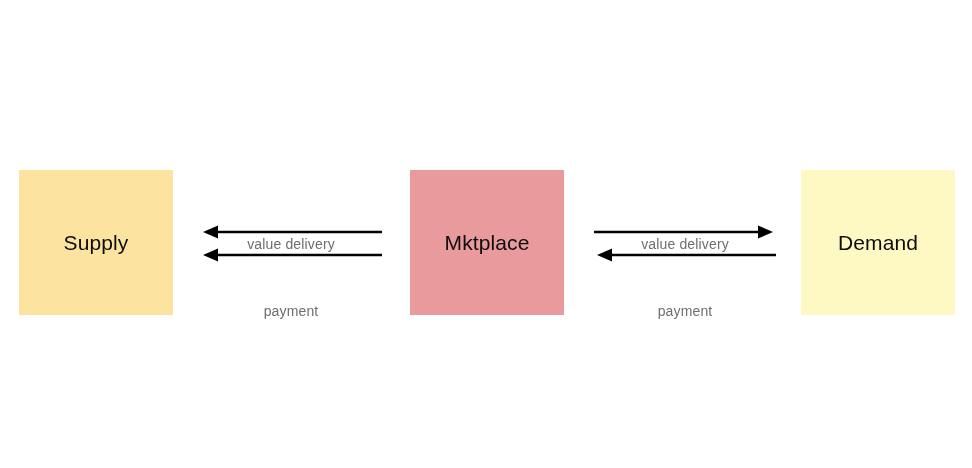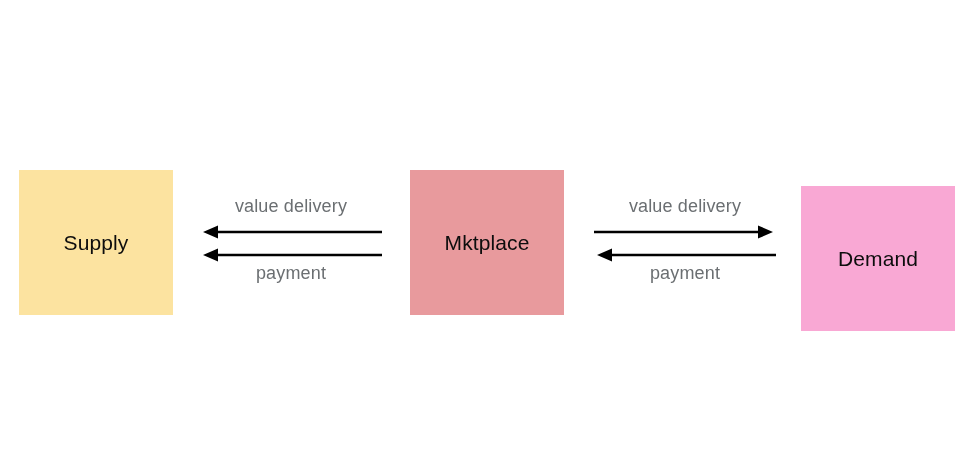--- a/index.html
+++ b/index.html
@@ -29,41 +29,42 @@
     font-family: "Liberation Sans", sans-serif;
     font-size: 21px;
     font-weight: 400;
     color: #0d0d0d;
     letter-spacing: 0.1px;
     line-height: 1;
     white-space: nowrap;
   }
   #node-supply   { left: 19px;  top: 170px; background: #FCE3A0; align-items: center; }
   #node-mktplace { left: 410px; top: 170px; background: #E89A9D; }
-  #node-demand   { left: 801px; top: 186px; background: #f9a8d4; }
+  #node-demand   { left: 801px; top: 170px; background: #fef9c3; }
 
   .flow-group {
     position: absolute;
     top: 188px;
     height: 112px;
   }
   #flow-left  { left: 200px; width: 182px; }
   #flow-right { left: 594px; width: 182px; }
 
   .edge-label {
     position: absolute;
     width: 100%;
     text-align: center;
     font-family: "Liberation Sans", sans-serif;
-    font-size: 18px;
+    font-size: 14px;
     font-weight: 400;
     color: #6b6f72;
     letter-spacing: 0.15px;
     line-height: 1;
     white-space: nowrap;
+    margin-top: 40px;
   }
   .edge-label.top    { top: 9px; }
   .edge-label.bottom { top: 76px; }
 
   .arrow-svg {
     position: absolute;
     left: 0;
     top: 36px;
     width: 182px;
     height: 40px;

